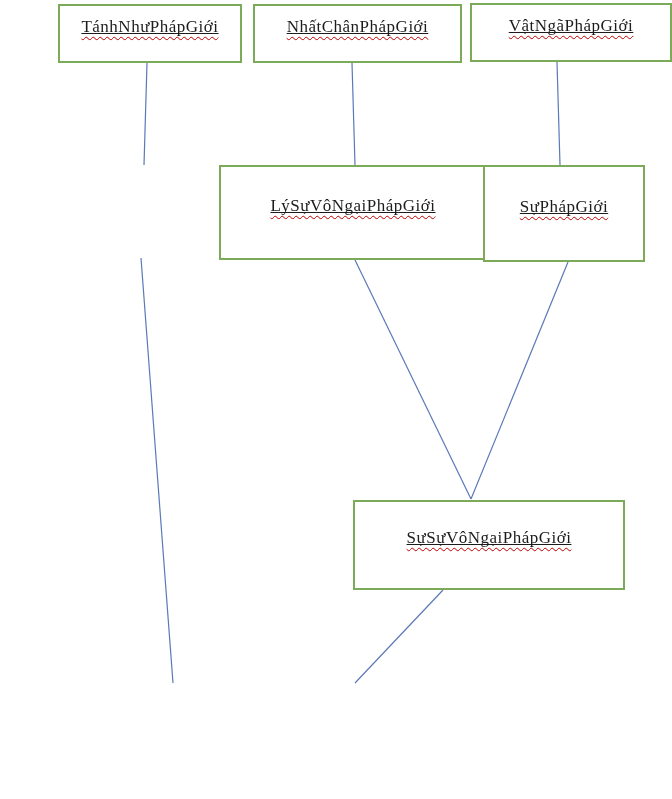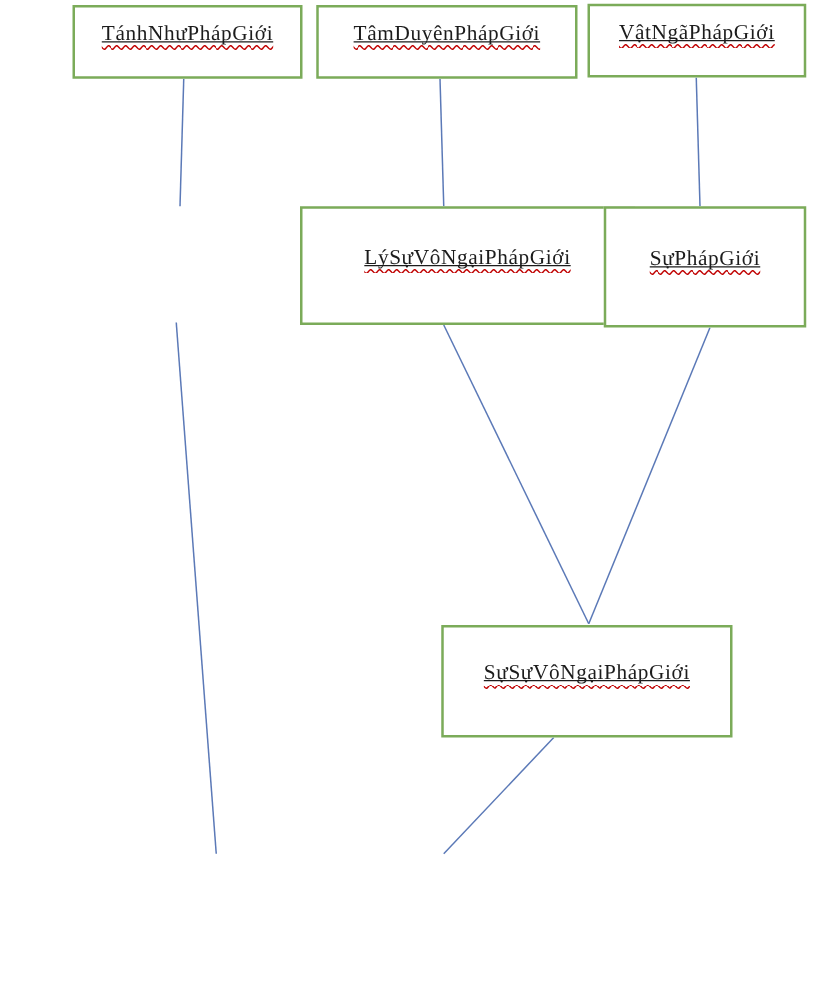--- a/index.html
+++ b/index.html
@@ -48,25 +48,25 @@
   }
   .lbl-inner {
     text-decoration: underline wavy var(--squiggle, #C00000);
     text-decoration-thickness: 1px;
     text-underline-offset: 4px;
     text-decoration-skip-ink: none;
   }
   
   .n-tanh-nhu  { left: 58px;  top: 4px;   width: 184px; height: 59px; }
   .n-tam-duyen { left: 253px; top: 4px;   width: 209px; height: 59px; }
-  .n-vat-nga   { left: 470px; top: 3px;   width: 175px; height: 59px; }
+  .n-vat-nga   { left: 470px; top: 3px;   width: 202px; height: 59px; }
   .n-ly        { left: 65px;  top: 165px; width: 148px; height: 93px; }
-  .n-ly-su     { left: 240px; top: 165px; width: 268px; height: 95px; }
+  .n-ly-su     { left: 219px; top: 165px; width: 268px; height: 95px; }
   .n-su        { left: 483px; top: 165px; width: 162px; height: 97px; text-align: center; }
-  .n-su-su     { left: 353px; top: 500px; width: 233px; height: 90px; }
+  .n-su-su     { left: 353px; top: 500px; width: 272px; height: 90px; }
   .n-nhat-chan { left: 138px; top: 683px; width: 217px; height: 85px; }
 </style>
 </head>
 <body>
 
 <div class="canvas">
 
   <svg class="edges" viewBox="0 0 672 799">
     <line x1="147" y1="63" x2="144" y2="165"></line>
     <line x1="352" y1="63" x2="355" y2="165"></line>
@@ -75,21 +75,21 @@
     <line x1="355" y1="260" x2="471" y2="499"></line>
     <line x1="568" y1="262" x2="471" y2="499"></line>
     <line x1="443" y1="590" x2="355" y2="683"></line>
   </svg>
 
   <div class="node n-tanh-nhu">
     <span class="lbl-outer"><span class="lbl-inner">TánhNhưPhápGiới</span></span>
   </div>
 
   <div class="node n-tam-duyen">
-    <span class="lbl-outer"><span class="lbl-inner">TâmDuyênPhápGiới</span></span>
+    <span class="lbl-outer"><span class="lbl-inner">NhấtChânPhápGiới</span></span>
   </div>
 
   <div class="node n-vat-nga">
     <span class="lbl-outer"><span class="lbl-inner">VậtNgãPhápGiới</span></span>
   </div>
 
 
   <div class="node n-ly-su">
     <span class="lbl-outer"><span class="lbl-inner">LýSựVôNgạiPhápGiới</span></span>
   </div>

